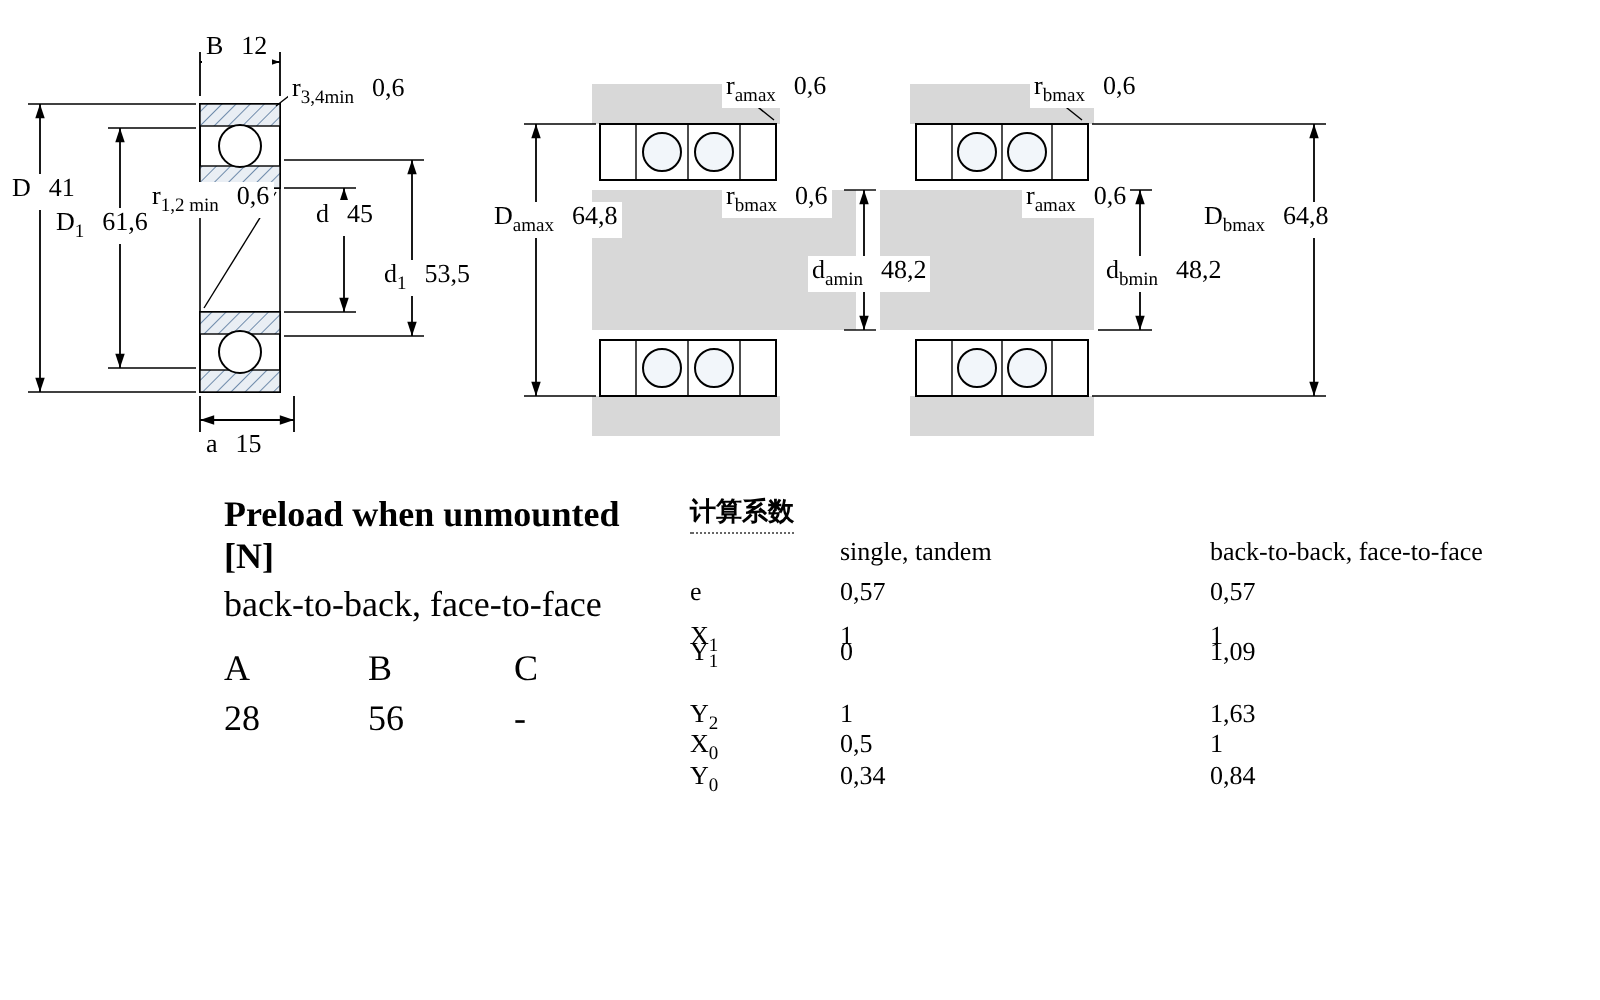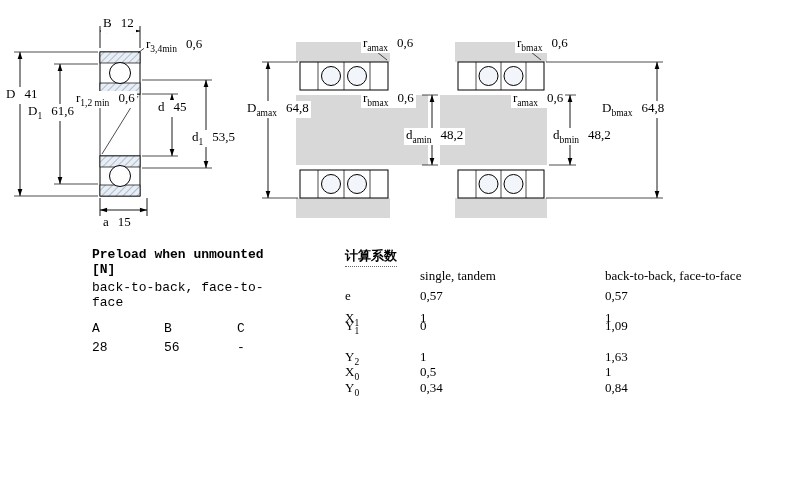--- a/index.html
+++ b/index.html
@@ -6,21 +6,21 @@
   .page {
     position:relative; width:800px; height:500px; background:#fff;
     font-family:"Liberation Serif", serif; color:#000; overflow:hidden;
   }
   .page svg { position:absolute; left:0; top:0; }
   .dim {
     position:absolute; display:flex; gap:9px; font-size:13px; line-height:1.15;
     background:#fff; padding:0 2px; white-space:nowrap;
   }
   .dim sub, .fl sub { font-size:9.5px; line-height:1; }
-  .pt { position:absolute; left:92px; top:247px; width:200px; font-size:13px;font-family:Liberation Mono, monospace; }
+  .pt { position:absolute; left:112px; top:247px; width:200px; font-size:18px; }
   .pt-title { font-weight:bold; }
   .pt-sub { margin-top:3px; }
   .pt-grid { margin-top:11px; display:grid; grid-template-columns:72px 73px 45px; row-gap:4px; }
   .ft-title {
     position:absolute; left:345px; top:247px; font-size:13px; font-weight:bold;
     border-bottom:1px dotted #666; padding-bottom:1px;
   }
   .ft-h1 { position:absolute; left:420px; top:268px; font-size:13px;text-align:center; }
   .ft-h2 { position:absolute; left:605px; top:268px; font-size:13px; }
   .frow { position:absolute; left:0; width:800px; height:16px; font-size:13px; }

